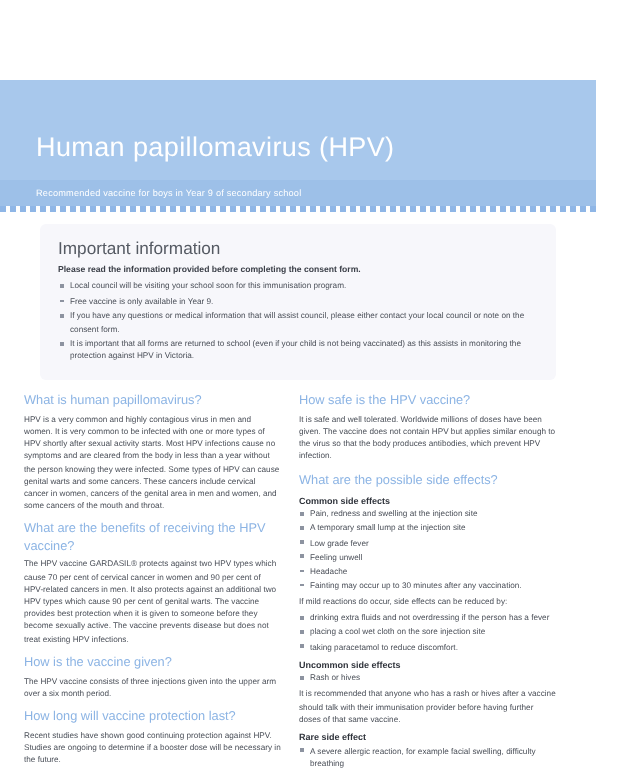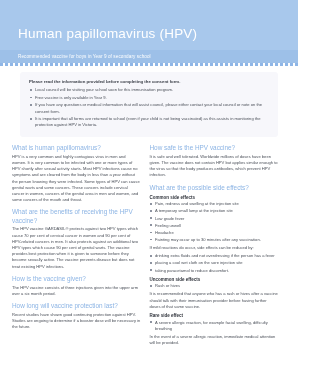--- a/index.html
+++ b/index.html
@@ -9,20 +9,21 @@
     font-family: "Liberation Sans", sans-serif;
     overflow: hidden;
   }
   .page { position: relative; width: 298px; height: 386px; background:#fff; }
 
   
   .header {
     background: #a8c8ec;
     padding: 26px 18px 8px 18px;
     border-radius: 0 0 0 0;
+    margin-top: 40px;
   }
   .header-title {
     color: #ffffff;
     font-size: 13.5px;
     font-weight: 400;
     letter-spacing: 0.2px;
     line-height: 1.2;
   }
   .subtitle-band {
     background: #9dc0e8;
@@ -126,20 +127,21 @@
   <div class="header">
     <div class="header-title">Human papillomavirus (HPV)</div>
   </div>
   <div class="subtitle-band">
     <div class="subtitle-band-text">Recommended vaccine for boys in Year 9 of secondary school</div>
   </div>
   <div class="dashed-rule"></div>
 
   <div class="card-wrap">
     <div class="card">
+      <div class="card-title">Important information</div>
       <div class="card-lead">Please read the information provided before completing the consent form.</div>
       <ul class="card-list">
         <li>Local council will be visiting your school soon for this immunisation program.</li>
         <li>Free vaccine is only available in Year 9.</li>
         <li>If you have any questions or medical information that will assist council, please either contact your local council or note on the consent form.</li>
         <li>It is important that all forms are returned to school (even if your child is not being vaccinated) as this assists in monitoring the protection against HPV in Victoria.</li>
       </ul>
     </div>
   </div>
 

